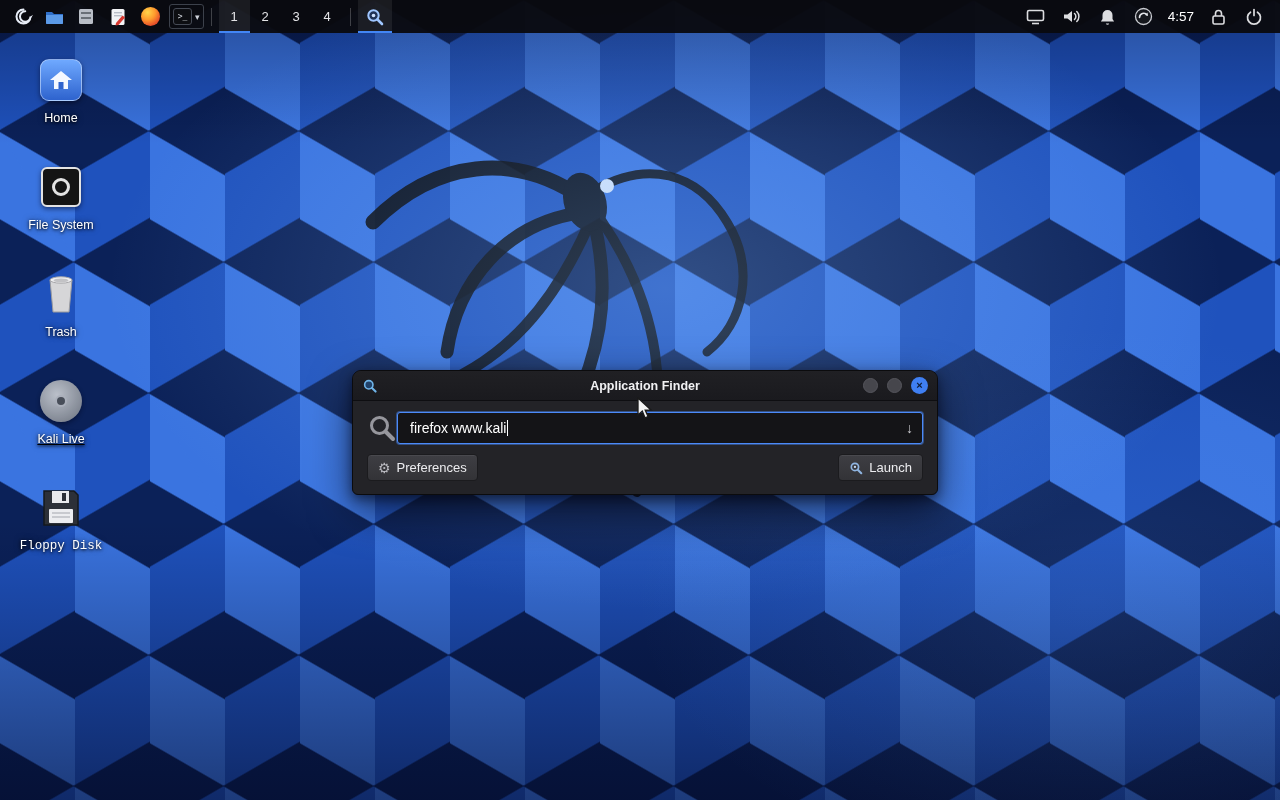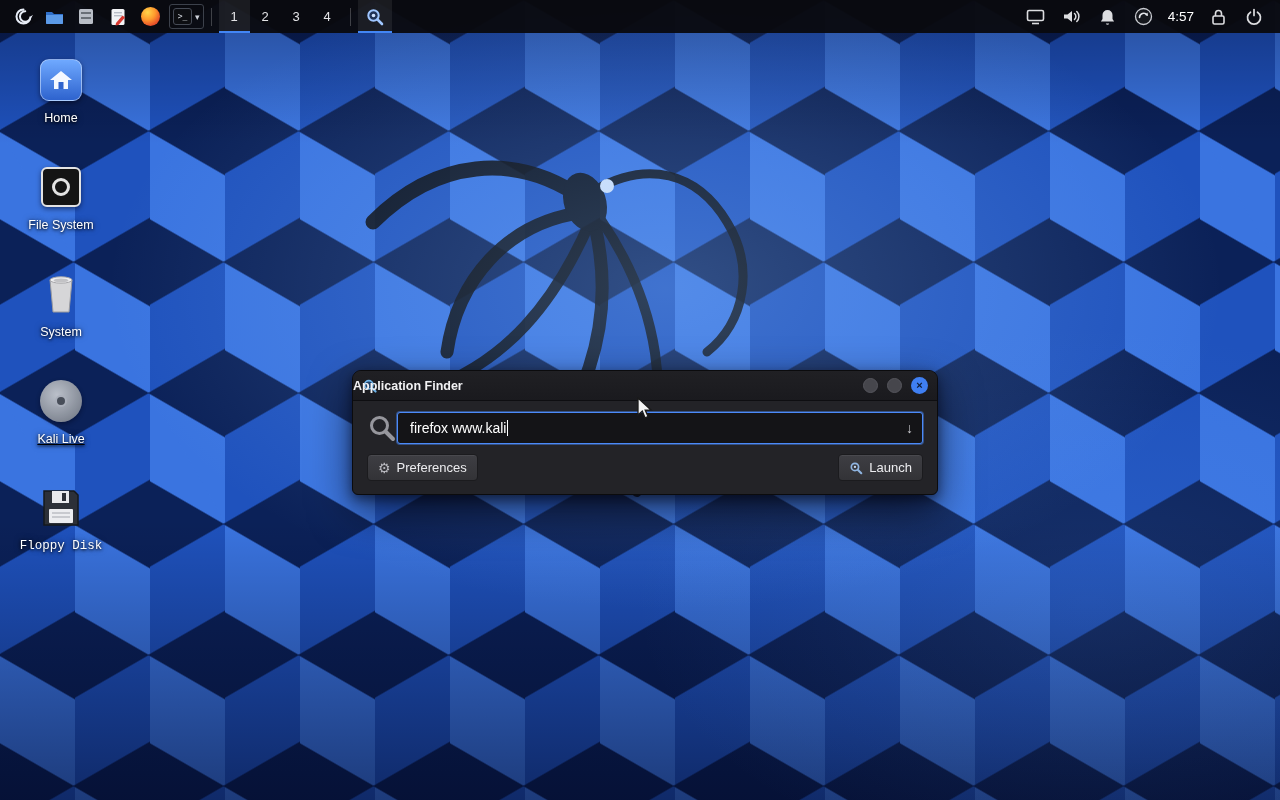--- a/index.html
+++ b/index.html
@@ -66,21 +66,21 @@
   .icon-cd .hole { width:12px; height:12px; border-radius:50%; background:#4e525a; border:2px solid #b9bdc4; }
 
   
   .window {
     position:absolute; left:352px; top:370px; width:586px; z-index:30;
     background:#232327; border:1px solid #0b0b0d; border-radius:9px 9px 6px 6px;
     box-shadow:0 16px 42px rgba(0,0,10,0.6), 0 4px 12px rgba(0,0,10,0.5);
   }
   .titlebar { height:30px; background:linear-gradient(#202024,#1a1a1e); border-bottom:1px solid #0e0e11;
     border-radius:8px 8px 0 0; display:flex; align-items:center; padding:0 9px; position:relative; }
-  .title-text { position:absolute; left:0; right:0; font-size:12.5px; font-weight:bold; color:#f1f1f3; pointer-events:none; }
+  .title-text { position:absolute; left:0; right:0; text-align:center; font-size:12.5px; font-weight:bold; color:#f1f1f3; pointer-events:none; }
   .tb-buttons { margin-left:auto; display:flex; align-items:center; gap:9px; z-index:2; }
   .tb-circle { width:15px; height:15px; border-radius:50%; background:#46464c; border:1px solid #55555c; }
   .tb-close { width:17px; height:17px; border-radius:50%; background:#3f7ff2; color:#0d1b33; font-size:11px; font-weight:bold;
     display:flex; align-items:center; justify-content:center; line-height:1; }
   .win-body { padding:11px 14px 13px; }
   .search-row { display:flex; align-items:center; }
   .entry { flex:1; height:32px; background:#141417; border:1px solid #4b8af8; box-shadow:0 0 0 1px rgba(75,138,248,0.45);
     border-radius:3px; display:flex; align-items:center; padding:0 9px 0 12px; }
   .entry-text { font-size:14px; color:#fff; white-space:pre; }
   .caret { display:inline-block; width:1px; height:16px; background:#fff; margin-left:1px; vertical-align:-3px; animation:blink 1.1s steps(1) infinite; }
@@ -243,21 +243,21 @@
     </div>
 
     <div class="desk-item" style="top:237px;">
       <div class="di-art">
         <svg width="40" height="44" viewBox="0 0 40 44">
           <path d="M9 8 H31 L28 40 H12 Z" fill="#d6d6d8" stroke="#9b9b9e" stroke-width="1"></path>
           <ellipse cx="20" cy="8" rx="11" ry="3.2" fill="#efeff1" stroke="#a8a8ab" stroke-width="1"></ellipse>
           <ellipse cx="20" cy="8.4" rx="7.5" ry="2" fill="#c2c2c5"></ellipse>
         </svg>
       </div>
-      <div class="di-label">System</div>
+      <div class="di-label">Trash</div>
     </div>
 
     <div class="desk-item" style="top:344px;text-decoration:underline;">
       <div class="di-art">
         <div class="icon-cd">
           <div class="hole"></div>
         </div>
       </div>
       <div class="di-label">Kali Live</div>
     </div>

